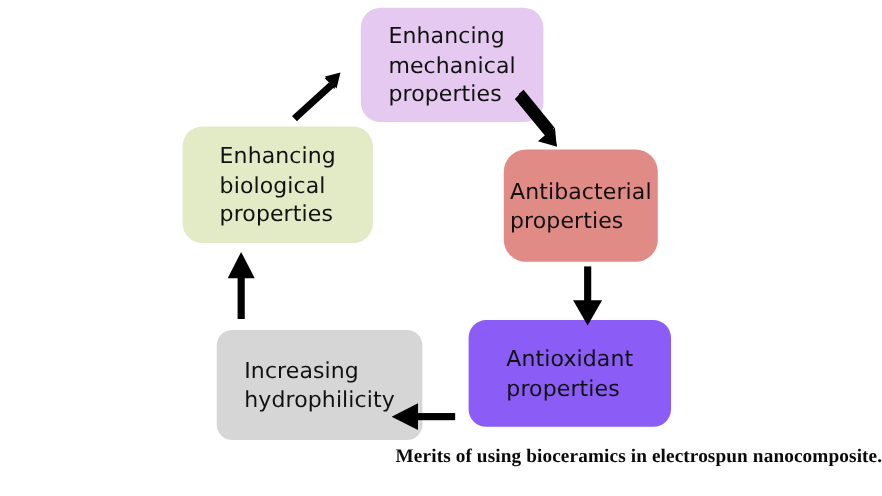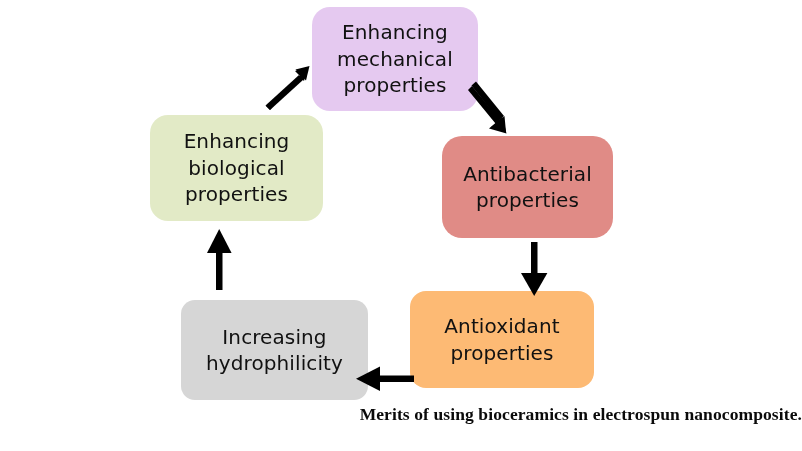--- a/index.html
+++ b/index.html
@@ -18,35 +18,36 @@
     width: 802px;
     height: 451px;
     background: #ffffff;
   }
   .node {
     position: absolute;
     box-sizing: border-box;
     display: flex;
     align-items: center;
     justify-content: center;
-    text-align: center;
+    text-align: left;
     border-radius: 18px;
     color: #111111;
     font-size: 20px;
     line-height: 1.32;
     letter-spacing: 0.1px;
     white-space: pre-line;
     padding: 2px 6px;
+    margin-left: 16px;
   }
   #node-mechanical {
     left: 312px;  top: 7px;   width: 166px; height: 104px;
     background: #e5c9f0;
   }
   #node-antibacterial {
-    left: 442px;  top: 136px; width: 171px; height: 102px;
+    left: 442px;  top: 136px; width: 140px; height: 102px;
     background: #e08b86;
     border-radius: 20px;
   }
   #node-antioxidant {
     left: 410px;  top: 291px; width: 184px; height: 97px;
     background: #bed3e6;
     border-radius: 16px;
   }
   #node-hydrophilicity {
     left: 181px;  top: 300px; width: 187px; height: 100px;
@@ -88,21 +89,21 @@
 
 <div id="canvas">
 
   <div class="node" id="node-mechanical" style="background: rgb(229, 201, 240);">Enhancing
 mechanical
 properties</div>
 
   <div class="node" id="node-antibacterial" style="background: rgb(224, 139, 134);">Antibacterial
 properties</div>
 
-  <div class="node" id="node-antioxidant" style="background: #fdba74;">Antioxidant
+  <div class="node" id="node-antioxidant" style="background: #8b5cf6;">Antioxidant
 properties</div>
 
   <div class="node" id="node-hydrophilicity" style="background: rgb(214, 214, 214);">Increasing
 hydrophilicity</div>
 
   <div class="node" id="node-biological" style="background: rgb(226, 234, 198);">Enhancing
 biological
 properties</div>
 
   <div class="arrow" id="arrow-biological-mechanical">

